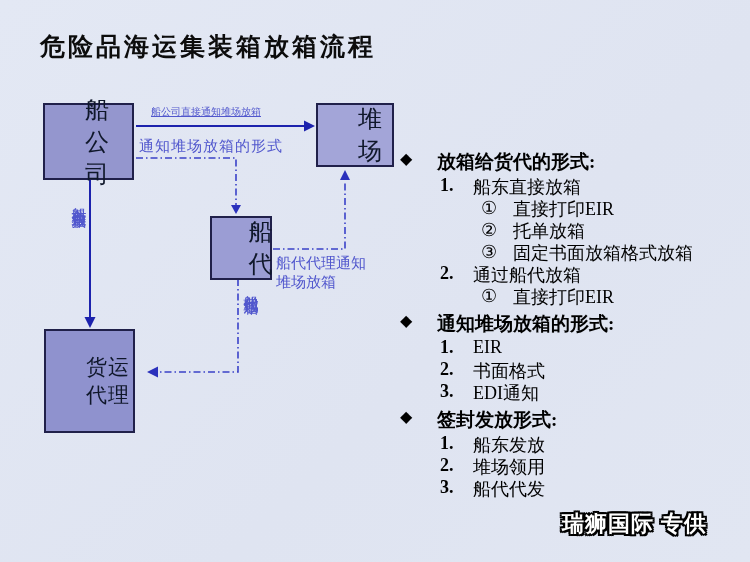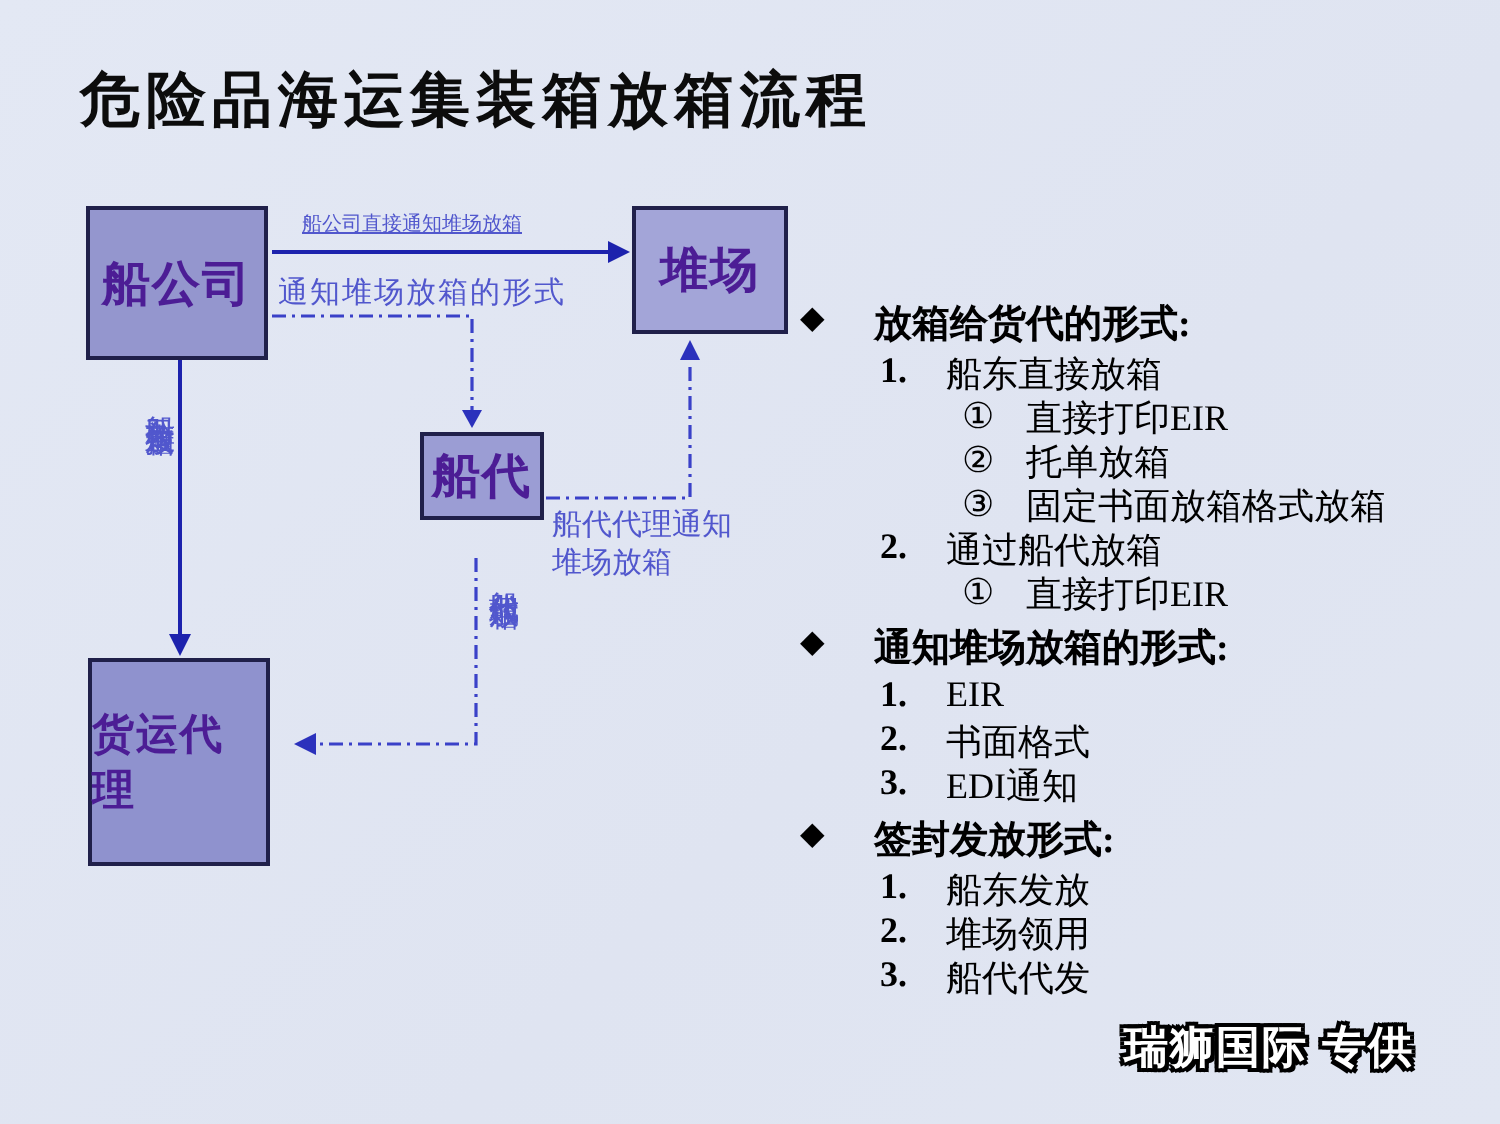--- a/index.html
+++ b/index.html
@@ -7,35 +7,36 @@
     position:relative;
     width:750px;height:562px;
     background:linear-gradient(135deg,#e3e8f4 0%,#dfe4f1 60%,#e1e6f2 100%);
     overflow:hidden;
     font-family:"Liberation Serif","DejaVu Serif",serif;
   }
   
   .title{
     position:absolute;left:40px;top:30px;
     font-family:"Liberation Sans","DejaVu Sans",sans-serif;
-    font-weight:700;font-size:30px;letter-spacing:3px;color:#0c0c0c;
+    font-weight:700;font-size:25px;letter-spacing:3px;color:#0c0c0c;
     white-space:nowrap;
   }
   
   .node{
     position:absolute;
     display:flex;align-items:center;justify-content:center;
     border:2px solid #20204a;
-    font-weight:700;color:#4c1d95;
+    font-weight:400;color:#0f172a;
     letter-spacing:1px;
     box-sizing:border-box;
+    padding-left:40px;
   }
   .node-company{left:43px;top:103px;width:91px;height:77px;background:#9496ce;font-size:24px;}
   .node-yard{left:316px;top:103px;width:78px;height:64px;background:#a3a5d8;font-size:24px;}
-  .node-agent{left:210px;top:216px;width:62px;height:44px;background:#9b9dd4;font-size:24px;text-align:right;}
+  .node-agent{left:210px;top:216px;width:62px;height:64px;background:#9b9dd4;font-size:24px;text-align:right;}
   .node-forwarder{left:44px;top:329px;width:91px;height:104px;background:#8f92ce;font-size:21px;}
   
   .elabel{
     position:absolute;color:#5157cd;white-space:nowrap;
     font-family:"Liberation Serif","DejaVu Serif",serif;
   }
   .elabel-a{left:151px;top:105px;font-size:10px;letter-spacing:0px;text-decoration:underline;}
   .elabel-b{left:139px;top:137px;font-size:15px;letter-spacing:1px;}
   .elabel-c{left:276px;top:254px;font-size:15px;line-height:19px;width:94px;white-space:normal;}
   .vlabel{

